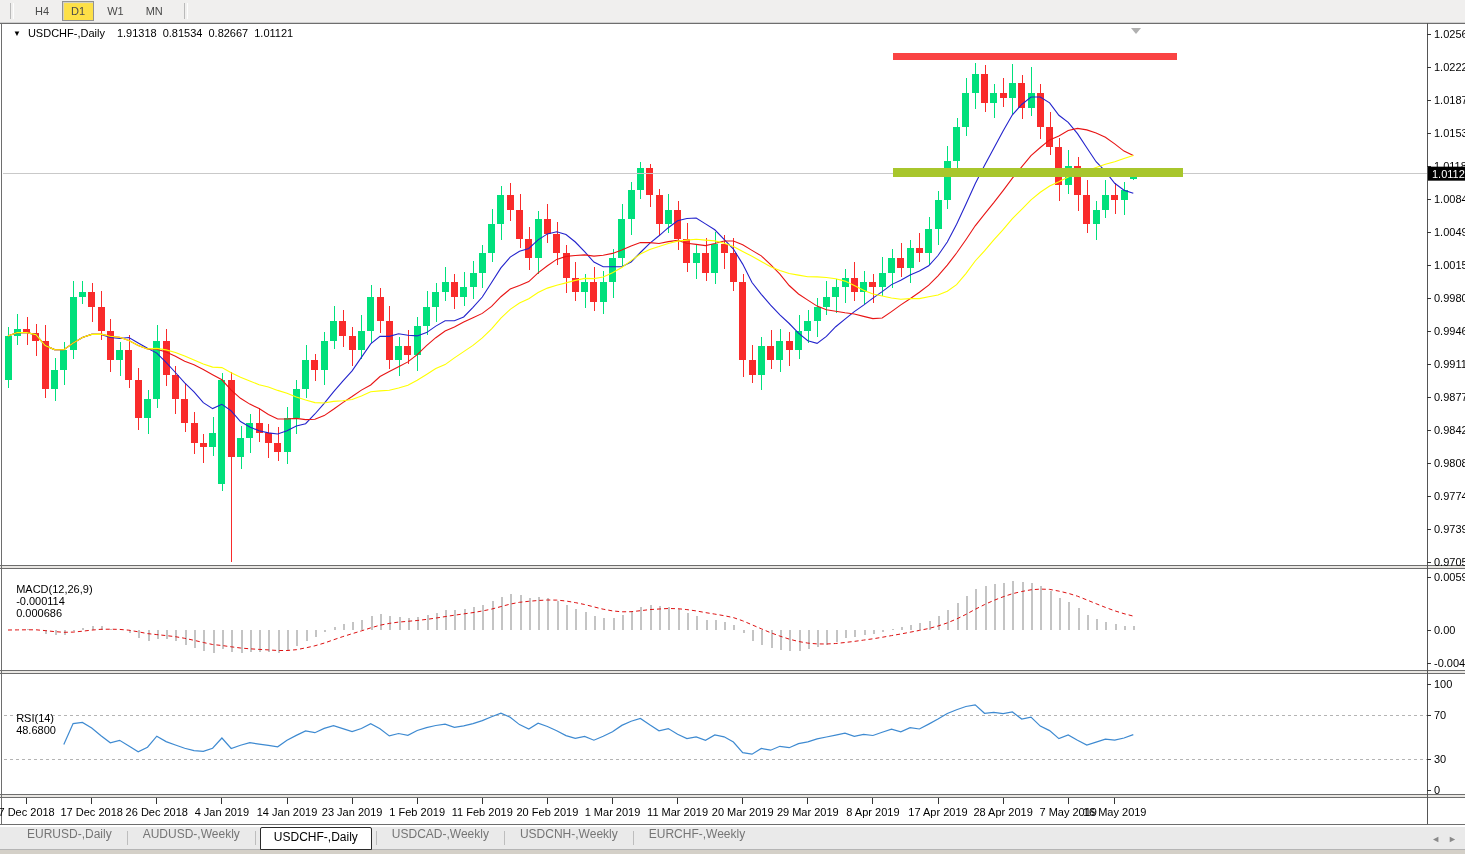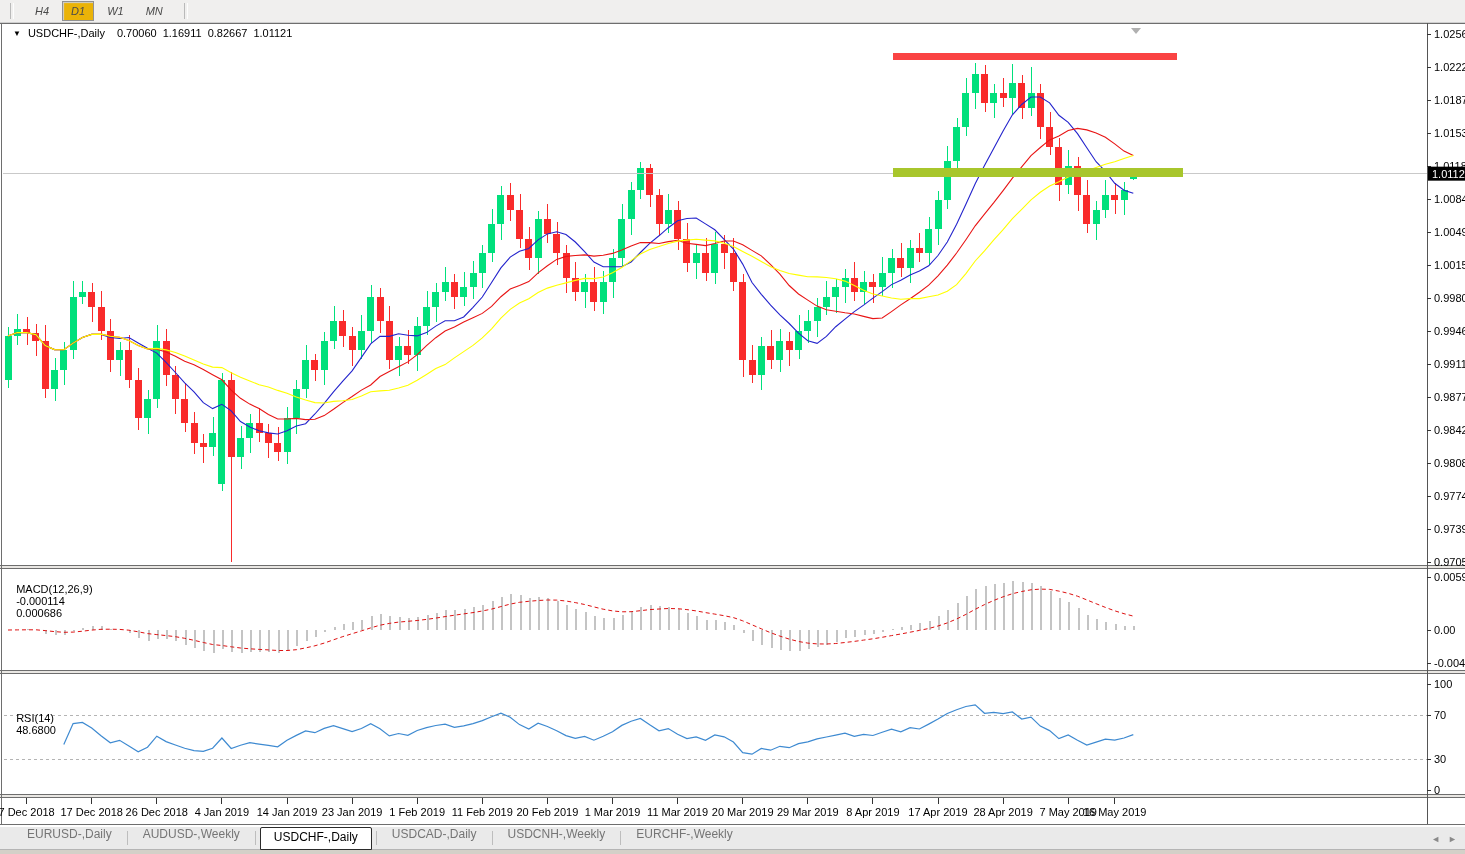--- a/index.html
+++ b/index.html
@@ -10,23 +10,23 @@
   
   .toolbar{
     position:absolute;top:0;left:0;width:1465px;height:22px;
     background:#f0efee;border-bottom:1px solid #cfcfcf;
     display:flex;align-items:center;z-index:5;
   }
   .tbsep{width:2px;height:16px;border-left:1px solid #b9b9b9;border-right:1px solid #fdfdfd;margin:0 10px;}
   .tfwrap{display:flex;align-items:center;}
   .tfbtn{
     height:18px;padding:0 8px;margin:12px 2px;font-size:11px;color:#4a4a4a;
-    display:flex;align-items:center;border:1px solid transparent;cursor:default;font-style:italic;
-  }
-  .tfbtn.active{border:1px solid #919191;background:#eab308;box-shadow:inset 1px 1px 1px #cfcfcf;}
+    display:flex;align-items:center;border:1px solid transparent;cursor:default;
+  }
+  .tfbtn.active{border:1px solid #919191;background:#fde047;box-shadow:inset 1px 1px 1px #cfcfcf;}
   
   svg{position:absolute;top:22px;left:0;}
   
   .chart-title{
     position:absolute;top:27px;left:13px;font-size:11px;color:#000;
     display:flex;align-items:center;z-index:4;white-space:pre;
   }
   .chart-title .tri{font-size:8px;margin-right:7px;color:#000;}
   .chart-title .sym{margin-right:12px;}
   .chart-title .num{margin-right:6px;}
@@ -552,22 +552,22 @@
       <text x="1068.2" y="816" fill="#000" text-anchor="middle">7 May 2019</text>
       <line x1="1114.7" y1="798" x2="1114.7" y2="804" stroke="#333" shape-rendering="crispEdges"></line>
       <text x="1114.7" y="816" fill="#000" text-anchor="middle">16 May 2019</text>
     </g>
     <polygon points="1131,28 1141,28 1136,34" fill="#b0b0b0"></polygon>
   </svg>
 
 <div class="chart-title">
   <span class="tri">▼</span>
   <span class="sym">USDCHF-,Daily</span>
-  <span class="num">0.70060</span>
-  <span class="num">1.16911</span>
+  <span class="num">1.91318</span>
+  <span class="num">0.81534</span>
   <span class="num">0.82667</span>
   <span class="num">1.01121</span>
 </div>
 
 <div class="ind-label" style="top:571px">
   <span>MACD(12,26,9)</span>
   <span>-0.000114</span>
   <span>0.000686</span>
 </div>
 <div class="ind-label" style="top:700px">
@@ -576,21 +576,21 @@
 </div>
 
 <div class="tabbar">
   <div id="tabs" style="display:flex;align-items:center;">
       <div class="tab">EURUSD-,Daily</div>
       <span class="tabsep"></span>
       <div class="tab">AUDUSD-,Weekly</div>
       <span class="tabsep"></span>
       <div class="tab active">USDCHF-,Daily</div>
       <span class="tabsep"></span>
-      <div class="tab">USDCAD-,Daily</div>
+      <div class="tab">USDCAD-,Weekly</div>
       <span class="tabsep"></span>
       <div class="tab">USDCNH-,Weekly</div>
       <span class="tabsep"></span>
       <div class="tab">EURCHF-,Weekly</div>
     </div>
   <div class="tab-arrows">
     <span id="arrL">◄</span>
     <span id="arrR">►</span>
   </div>
 </div>

